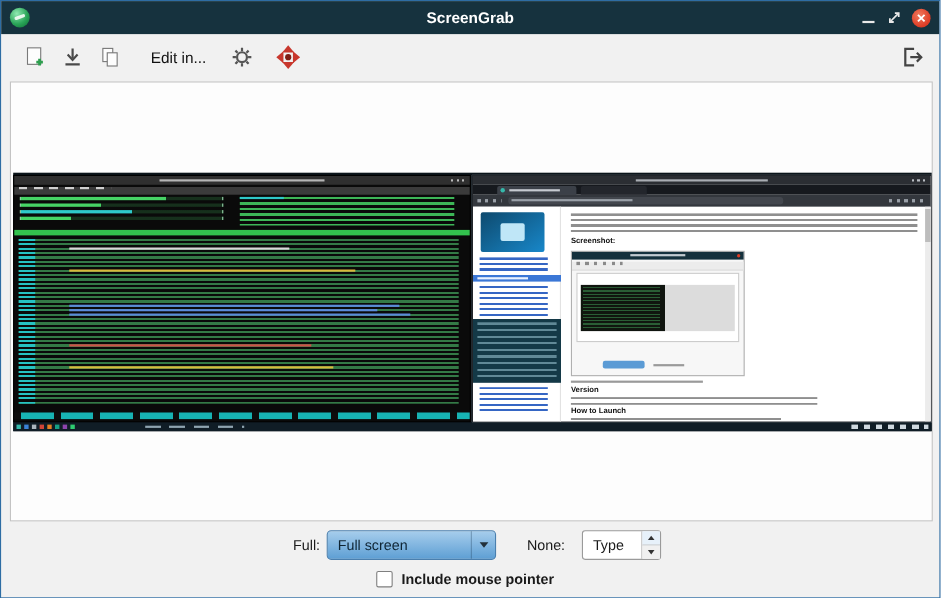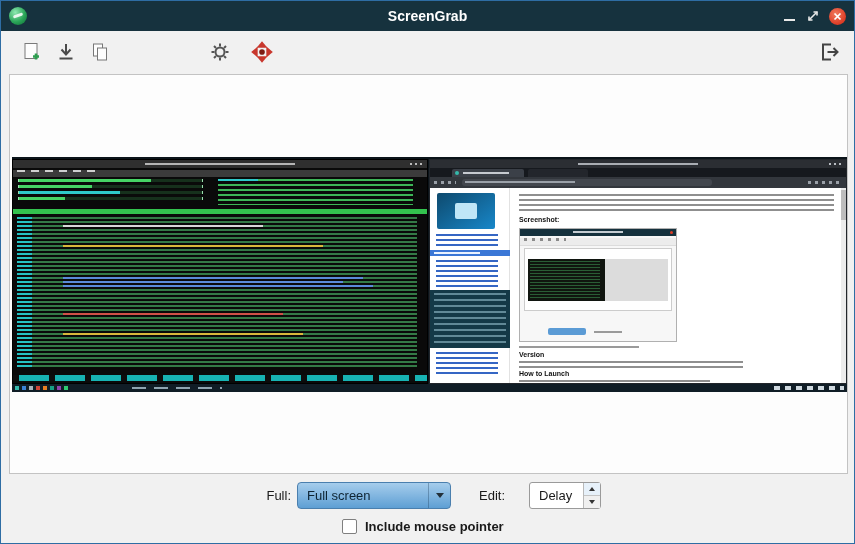--- a/index.html
+++ b/index.html
@@ -197,20 +197,21 @@
         <path d="M6.5 8.5 L11 13.5 L15.5 8.5" stroke="#4a4a4a" stroke-width="2" fill="none"></path>
         <path d="M4.5 17.5 h13" stroke="#4a4a4a" stroke-width="2"></path>
       </svg>
     </div>
     <div class="tbtn tb-copy">
       <svg width="22" height="22" viewBox="0 0 22 22">
         <rect x="4.5" y="3" width="9" height="12" fill="#fdfdfd" stroke="#777777"></rect>
         <rect x="8.5" y="7" width="9" height="12" fill="#fdfdfd" stroke="#777777"></rect>
       </svg>
     </div>
+    <div class="tb-edit">Edit in...</div>
     <div class="tbtn tb-gear">
       <svg width="22" height="22" viewBox="0 0 22 22">
         <circle cx="11" cy="11" r="4.5" fill="none" stroke="#555555" stroke-width="2"></circle>
         <g stroke="#555555" stroke-width="2">
           <path d="M11 2.5 V5.5 M11 16.5 V19.5 M2.5 11 H5.5 M16.5 11 H19.5"></path>
           <path d="M5 5 L7 7 M17 5 L15 7 M5 17 L7 15 M17 17 L15 15"></path>
         </g>
       </svg>
     </div>
     <div class="tbtn tb-upload">
@@ -332,23 +333,23 @@
     </div>
   </div>
 
   <div class="type-label">Full:</div>
   <div class="combo">
     <div class="combo-text">Full screen</div>
     <div class="combo-caret-zone">
       <div class="combo-caret"></div>
     </div>
   </div>
-  <div class="delay-label">Edit:</div>
+  <div class="delay-label">None:</div>
   <div class="spin">
-    <div class="spin-text">Delay</div>
+    <div class="spin-text">Type</div>
     <div class="spin-btns">
       <div class="spin-up">
           <div class="car-up"></div>
         </div>
       <div class="spin-down">
           <div class="car-dn"></div>
         </div>
     </div>
   </div>
   <div class="cb"></div>

